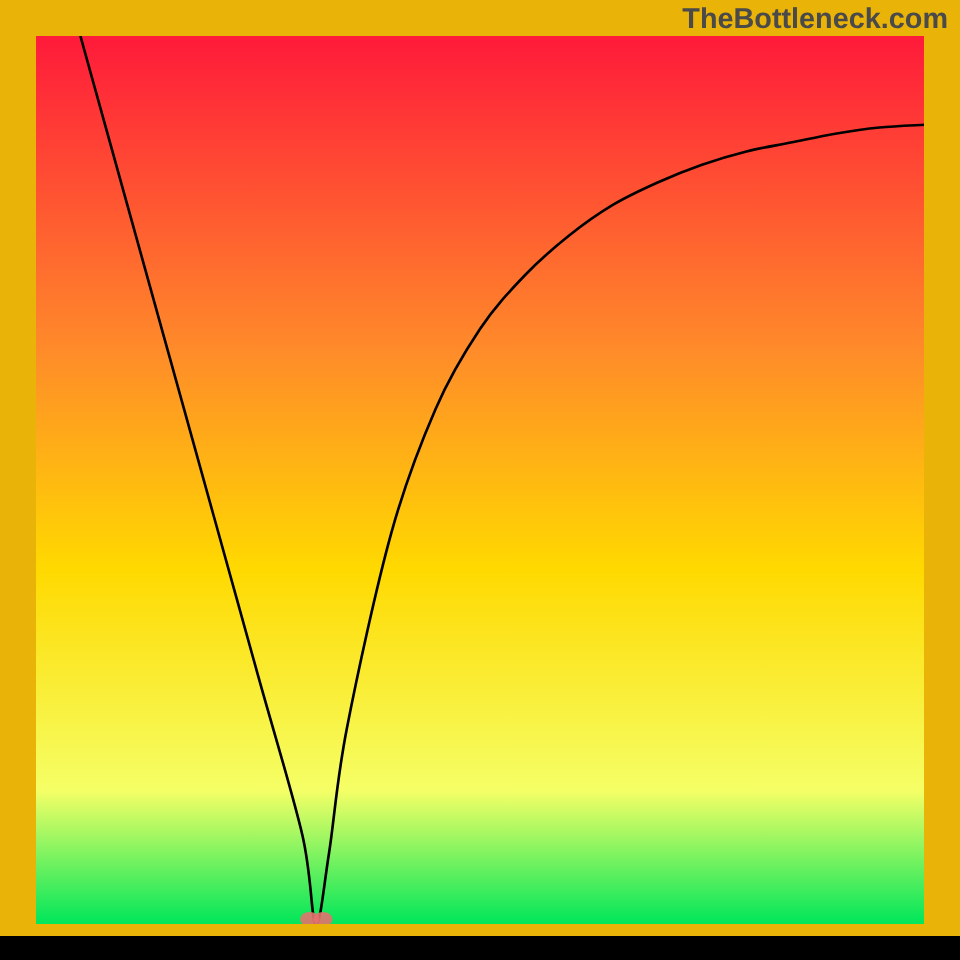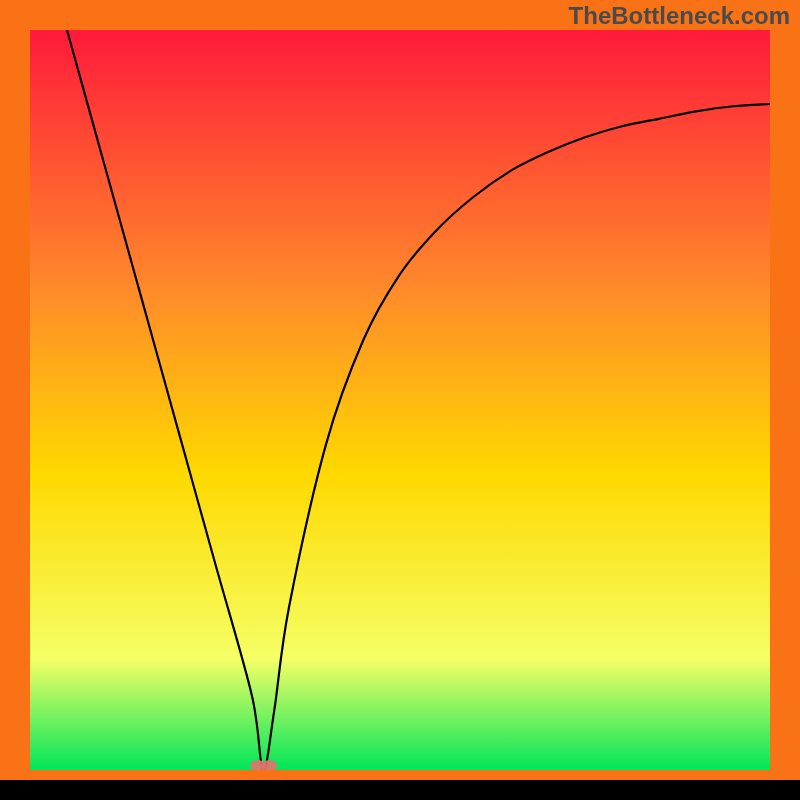--- a/index.html
+++ b/index.html
@@ -8,21 +8,21 @@
     width: 800px;
     height: 800px;
     background: #000;
     font-family: Arial, Helvetica, sans-serif;
     overflow: hidden;
   }
   .frame {
     position: relative;
     width: 800px;
     height: 780px;
-    background: #f97316;
+    background: #eab308;
   }
   .watermark {
     position: absolute;
     top: 2px;
     right: 10px;
     color: #4a4a4a;
     font-size: 24px;
     font-weight: 600;
     user-select: none;
   }

